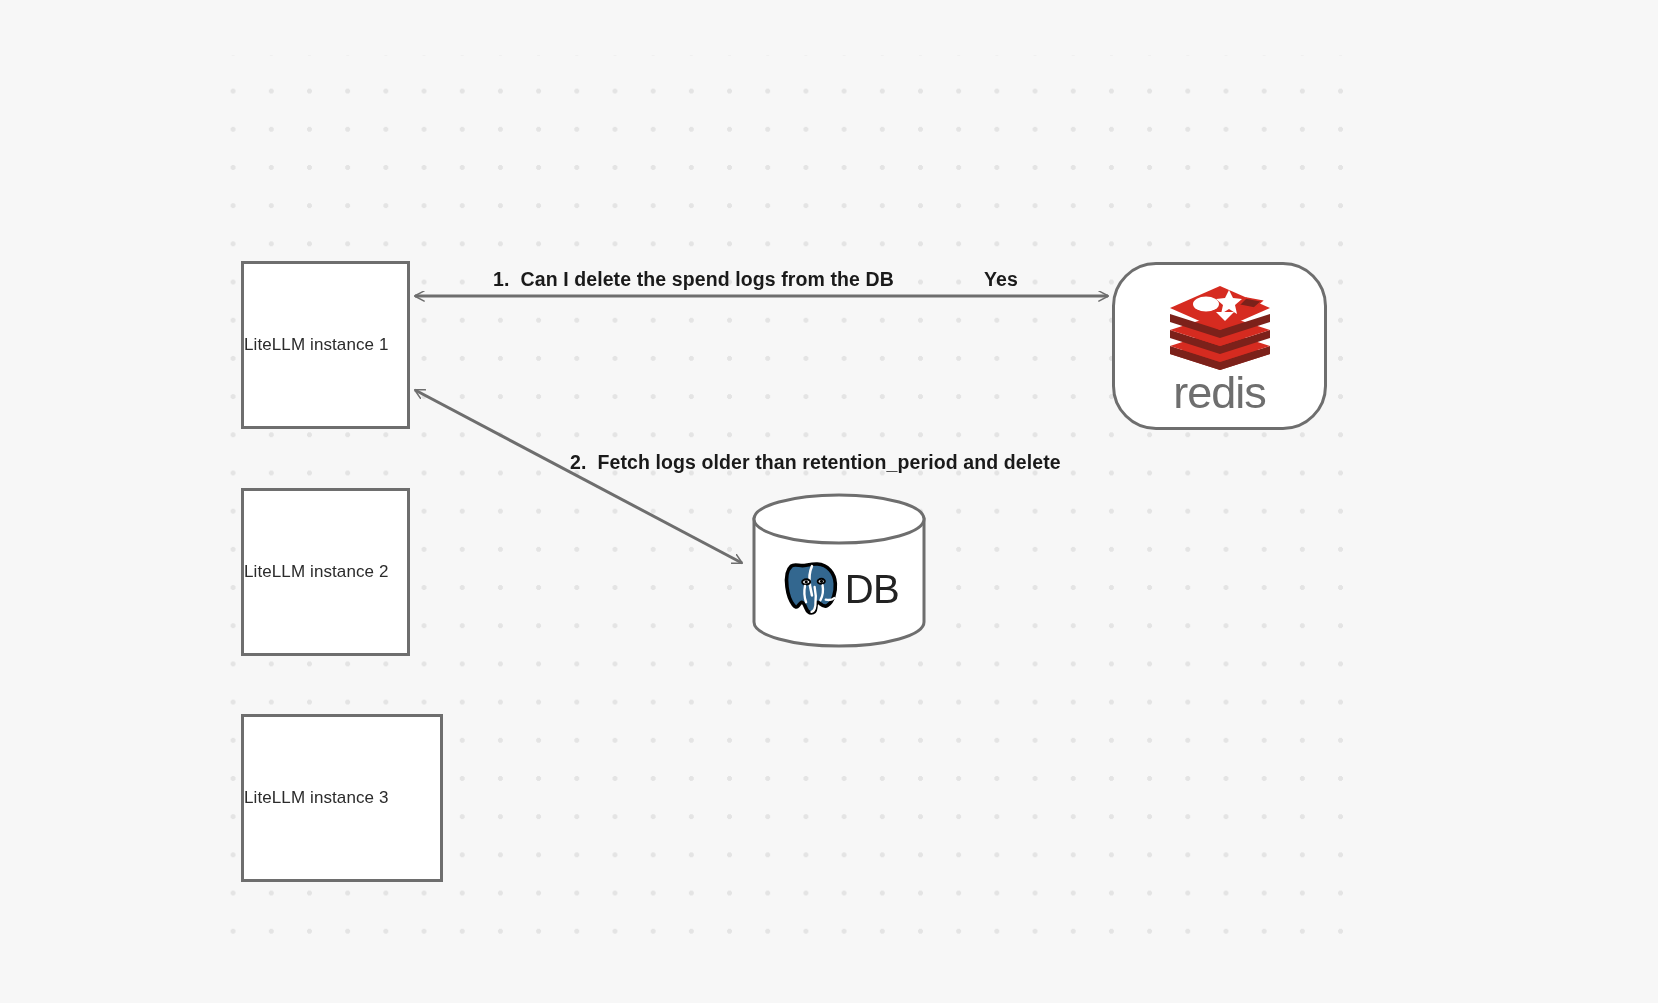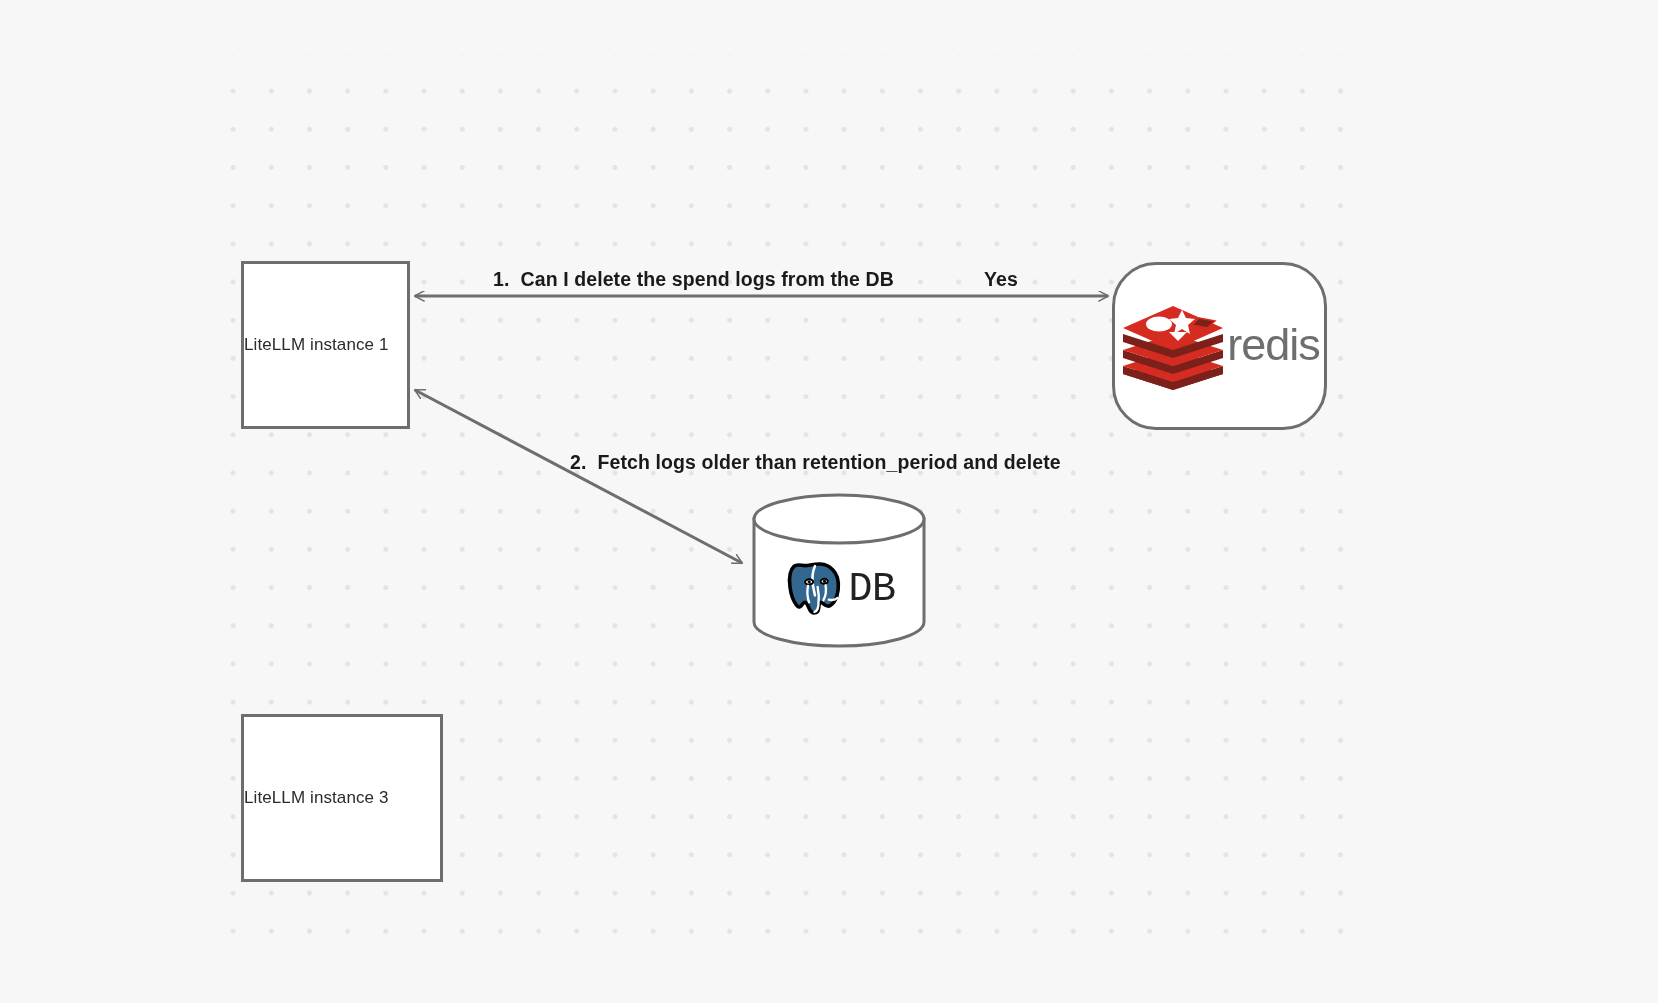--- a/index.html
+++ b/index.html
@@ -61,21 +61,21 @@
     position: absolute;
     left: 1112px;
     top: 262px;
     width: 215px;
     height: 168px;
     background: #ffffff;
     border: 3px solid #6e6e6e;
     border-radius: 44px;
     box-sizing: border-box;
     display: flex;
-    flex-direction: row;
+    flex-direction: column;
     align-items: center;
     justify-content: center;
   }
   #redis-logo { display: block; }
 
   
   #node-db {
     position: absolute;
     left: 752px;
     top: 493px;
@@ -90,21 +90,21 @@
     width: 174px;
     height: 88px;
     display: flex;
     align-items: center;
     justify-content: center;
     gap: 0px;
   }
   #db-text {
     font-size: 40px;
     color: #222222;
-    font-family: Liberation Mono, monospace;
+    font-family: Liberation Sans, sans-serif;
     letter-spacing: -0.5px;
     margin-left: -2px;
     text-align: center;
   }
 
   
   #edges {
     position: absolute;
     left: 0;
     top: 0;
@@ -157,20 +157,23 @@
   <div class="edge-label" id="label-edge-1">1.  Can I delete the spend logs from the DB</div>
 
   <div class="edge-label" id="label-edge-1-yes">Yes</div>
 
   <div class="edge-label" id="label-edge-2">2.  Fetch logs older than retention_period and delete</div>
 
   <div class="node-box" id="node-instance-1">
     <span class="node-label">LiteLLM instance 1</span>
   </div>
 
+  <div class="node-box" id="node-instance-2">
+    <span class="node-label">LiteLLM instance 2</span>
+  </div>
 
   <div class="node-box" id="node-instance-3">
     <span class="node-label">LiteLLM instance 3</span>
   </div>
 
   <div id="node-redis">
     <svg id="redis-logo" width="108" height="96" viewBox="0 0 108 96">
 
       <path d="M54 60 L104 76 L54 92 L4 76 Z" fill="#a32b22"></path>
       <path d="M4 68 L4 76 L54 92 L104 76 L104 68 L54 84 Z" fill="#7c211a"></path>

